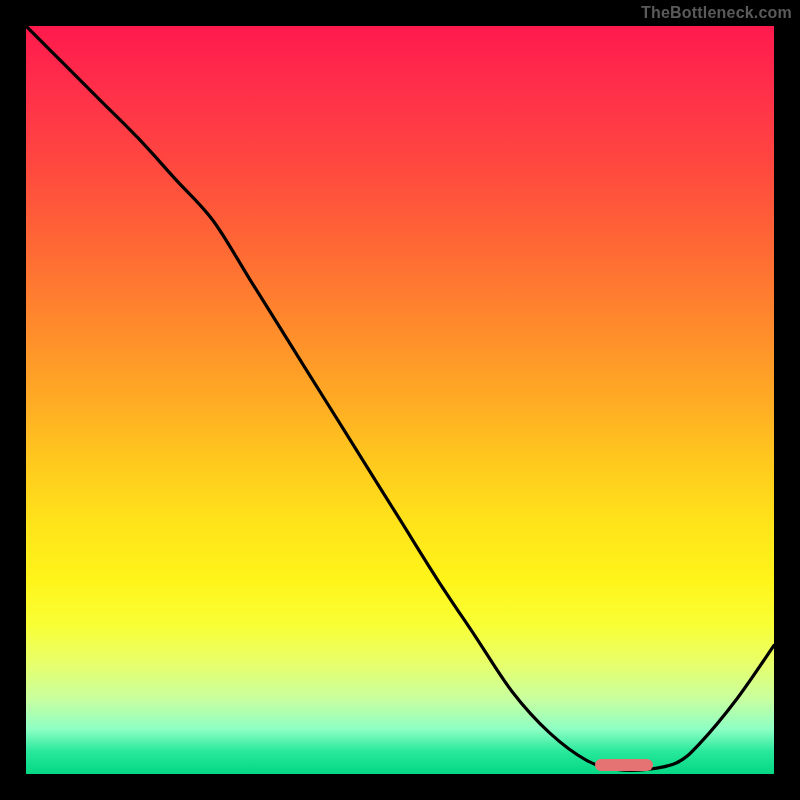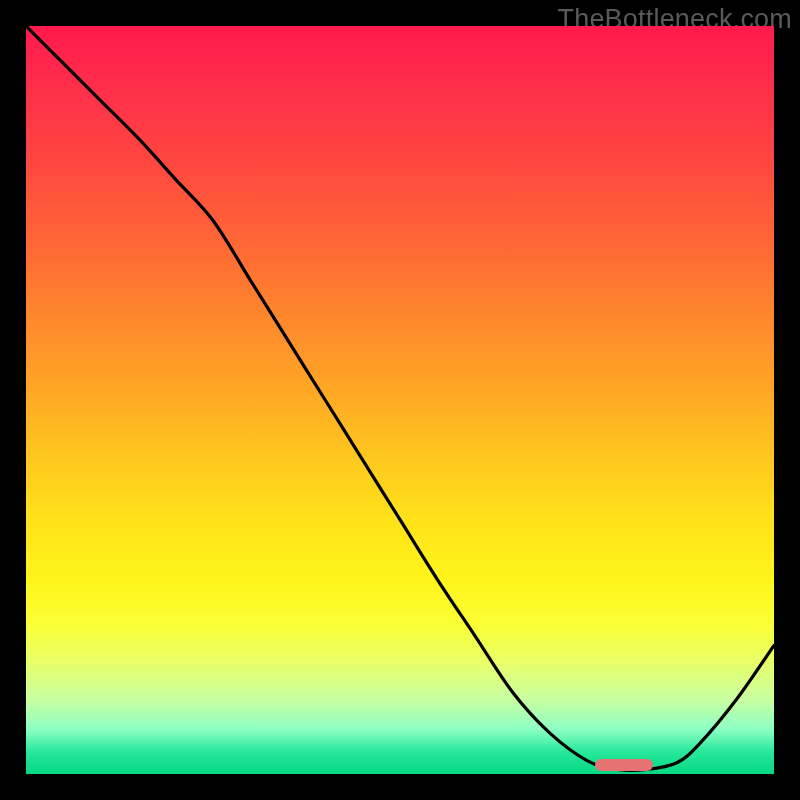--- a/index.html
+++ b/index.html
@@ -65,22 +65,22 @@
     height: 12px;
     background: #e57373;
     border-radius: 6px;
     transform: translate(-50%, -50%);
   }
   .watermark {
     position: absolute;
     top: 4px;
     right: 8px;
     color: #5a5a5a;
-    font-size: 27px;
-    font-weight: 400;
+    font-size: 16px;
+    font-weight: 700;
     letter-spacing: 0.2px;
   }
 </style>
 </head>
 <body>
 
 <div class="watermark">TheBottleneck.com</div>
 
 <div class="frame">
   <div class="plot">

